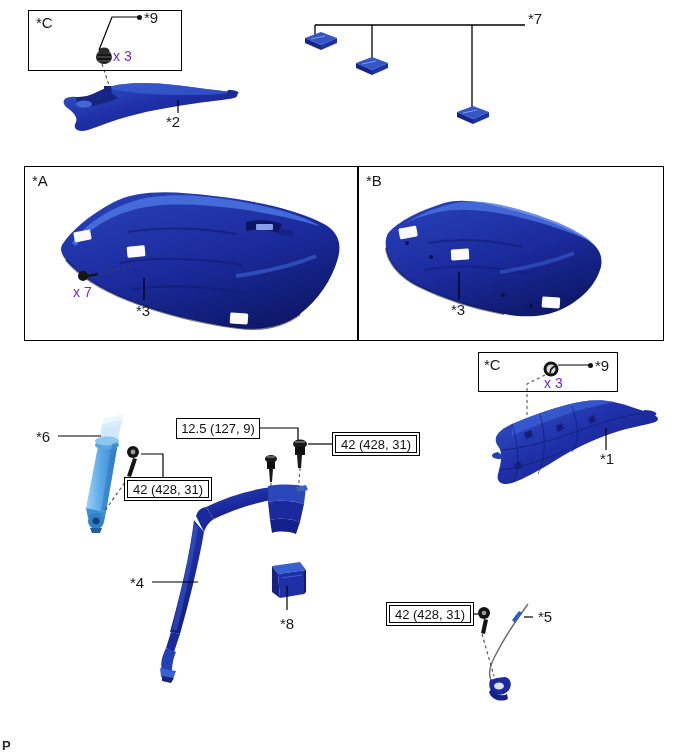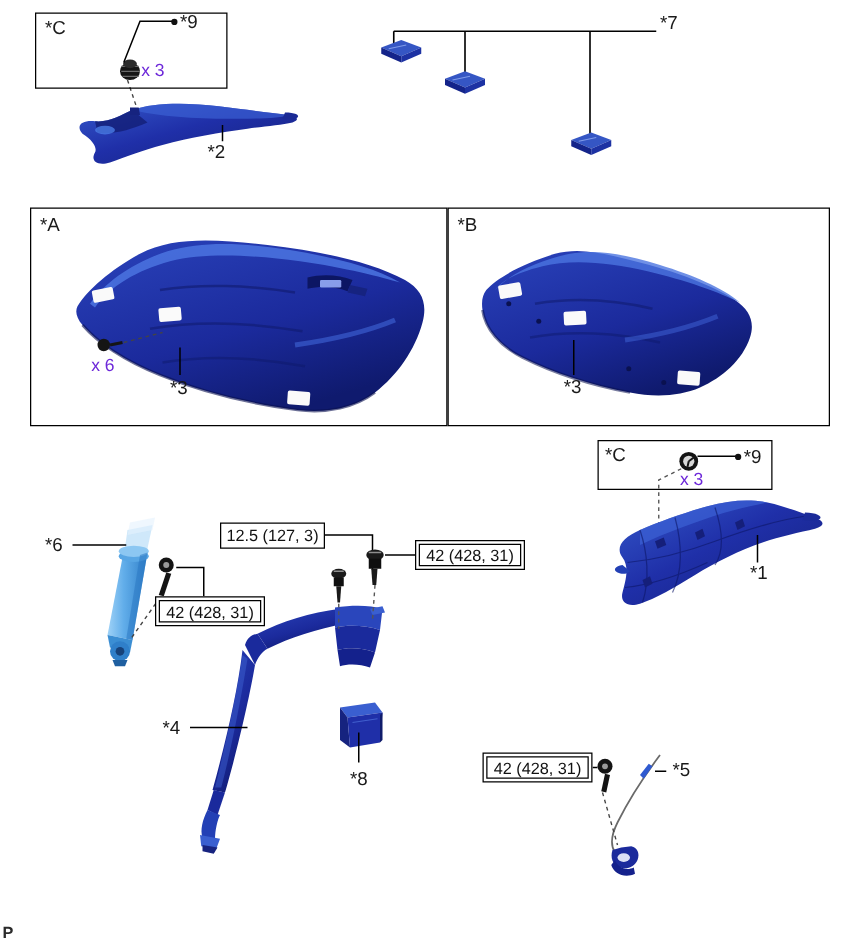--- a/index.html
+++ b/index.html
@@ -382,28 +382,28 @@
 
   <div class="callout" style="left:36px; top:428px;">*6</div>
 
   <div class="callout" style="left:130px; top:574px;">*4</div>
 
   <div class="callout" style="left:280px; top:615px;">*8</div>
 
   <div class="callout" style="left:538px; top:608px;">*5</div>
 
   <div class="qty" style="left:113px; top:48px;">x 3</div>
-  <div class="qty" style="left:73px; top:284px;">x 6</div>
+  <div class="qty" style="left:73px; top:284px;">x 7</div>
   <div class="qty" style="left:544px; top:375px;">x 3</div>
 
   <div class="torque-box dbl" style="left:124px; top:477px; width:88px; height:24px;">
     <span class="inner">42 (428, 31)</span>
   </div>
 
-  <div class="torque-box" style="left:176px; top:418px; width:84px; height:21px;">12.5 (127, 3)</div>
+  <div class="torque-box" style="left:176px; top:418px; width:84px; height:21px;">12.5 (127, 9)</div>
 
   <div class="torque-box dbl" style="left:332px; top:432px; width:88px; height:24px;">
     <span class="inner">42 (428, 31)</span>
   </div>
 
   <div class="torque-box dbl" style="left:386px; top:602px; width:88px; height:24px;">
     <span class="inner">42 (428, 31)</span>
   </div>
 
   <div class="page-mark" style="left:2px; top:738px;">P</div>

